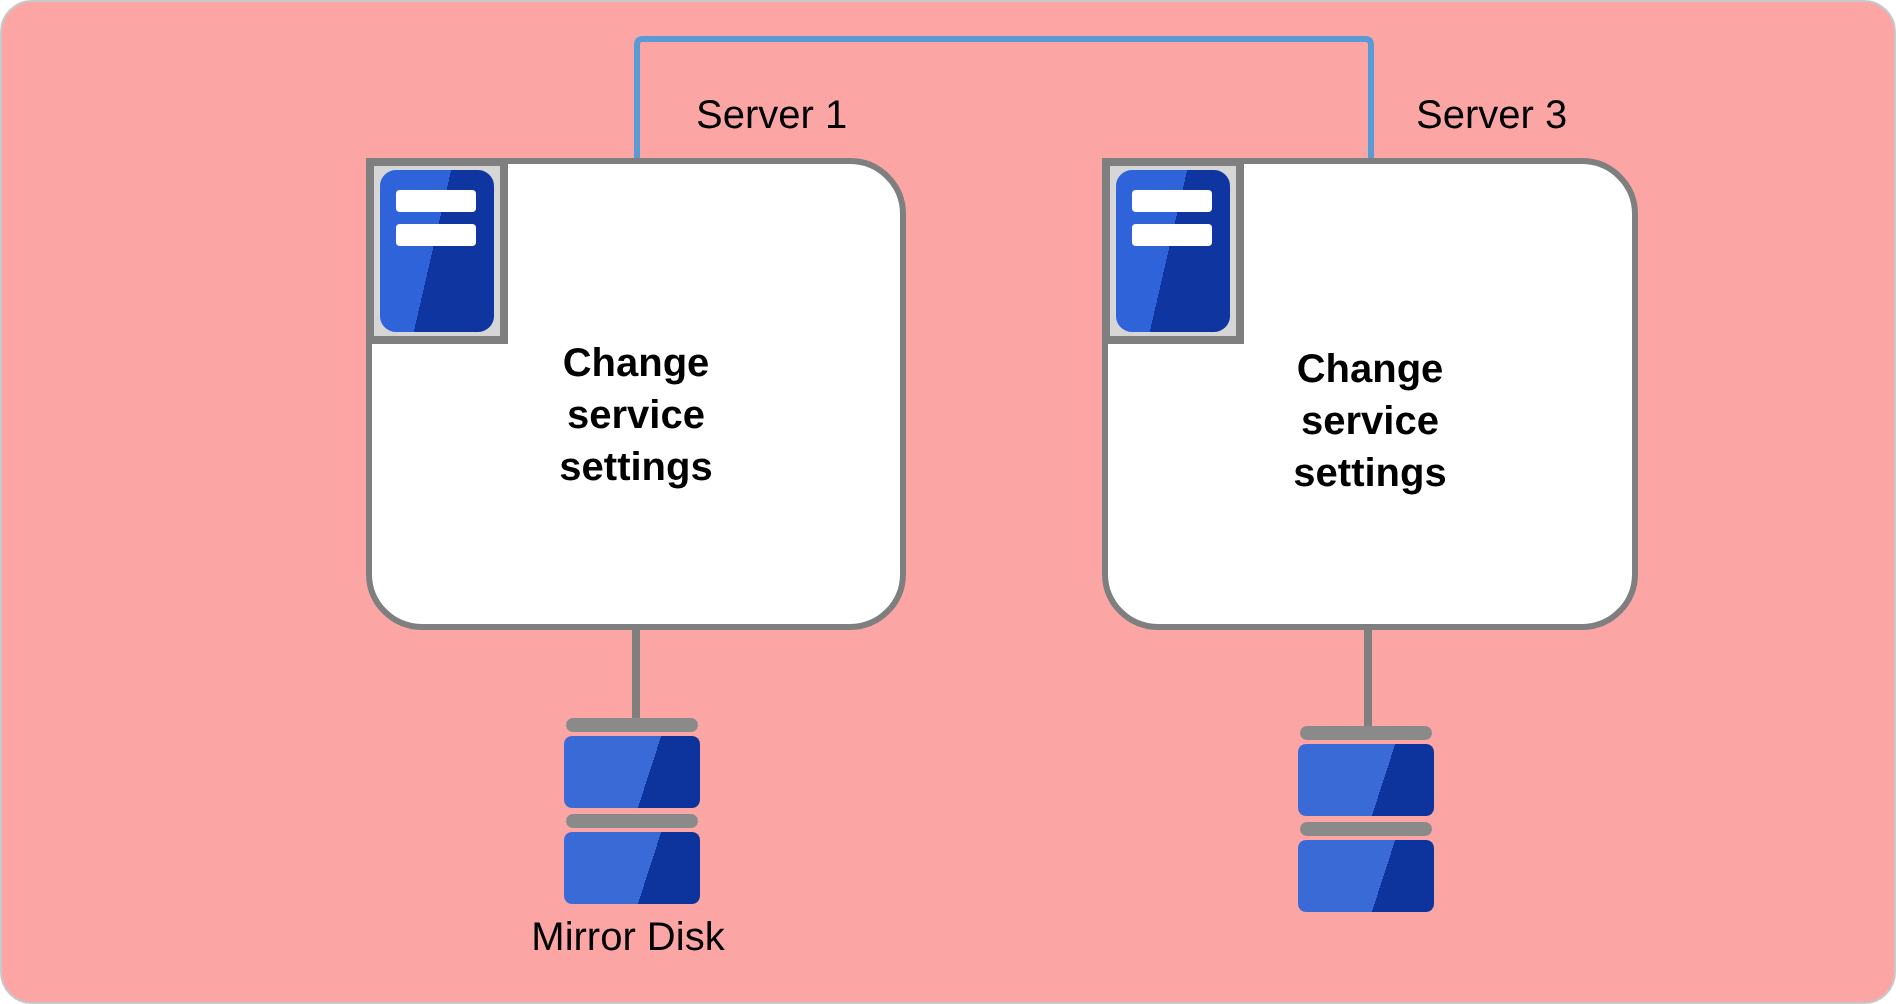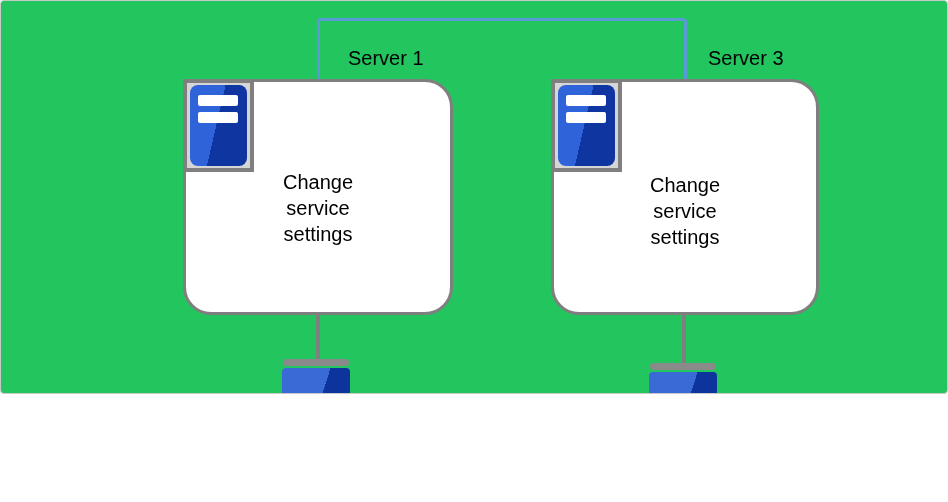--- a/index.html
+++ b/index.html
@@ -1,24 +1,24 @@
 <!DOCTYPE html>
 <html style="--frame-border: #C9C9C9; --connector-blue: #5B9BD5; --shape-gray: #7F7F7F; --icon-frame-fill: #D6D6D6; --tower-blue-light: #2F63DA; --tower-blue-dark: #0F35A0; --disk-bar-gray: #8A8A8A; --disk-blue-light: #3A6AD6; --disk-blue-dark: #0D339C; --text: #000000;"><head>
 <meta charset="utf-8">
 <style>
   html, body { margin: 0; padding: 0; background: #ffffff; }
   * { box-sizing: border-box; }
 
   .canvas {
     position: relative;
     width: 948px;
-    height: 394px;
-    background: #22c55e;
+    height: 502px;
+    background: #fca5a5;
     border: 1px solid var(--frame-border, #c9c9c9);
-    border-radius: 4px;
+    border-radius: 16px;
     font-family: "Liberation Sans", sans-serif;
     color: var(--text, #000);
     overflow: hidden;
   }
 
   
   .connector-top {
     position: absolute;
     left: 316px; top: 17px;
     width: 370px; height: 61px;
@@ -36,20 +36,21 @@
   .server-label.s1 { left: 347px; top: 46px; }
   .server-label.s2 { left: 707px; top: 46px; }
 
   .server-box {
     position: absolute;
     top: 78px;
     height: 236px;
     background: #fff;
     border: 3px solid var(--shape-gray, #7F7F7F);
     border-radius: 28px;
+    font-weight: bold;
   }
   .server-box.left  { left: 182px; width: 270px; }
   .server-box.right { left: 550px; width: 268px; }
 
   .box-text {
     position: absolute;
     left: 50%;
     transform: translateX(-50%);
     width: 98px;
     text-align: center;
@@ -173,14 +174,15 @@
     <div class="disk-platter p2"></div>
   </div>
 
   <div class="disk-stack right">
     <div class="disk-bar t1"></div>
     <div class="disk-platter p1"></div>
     <div class="disk-bar t2"></div>
     <div class="disk-platter p2"></div>
   </div>
 
+  <div class="disk-label">Mirror Disk</div>
 
 </div>
 
 </body></html>

